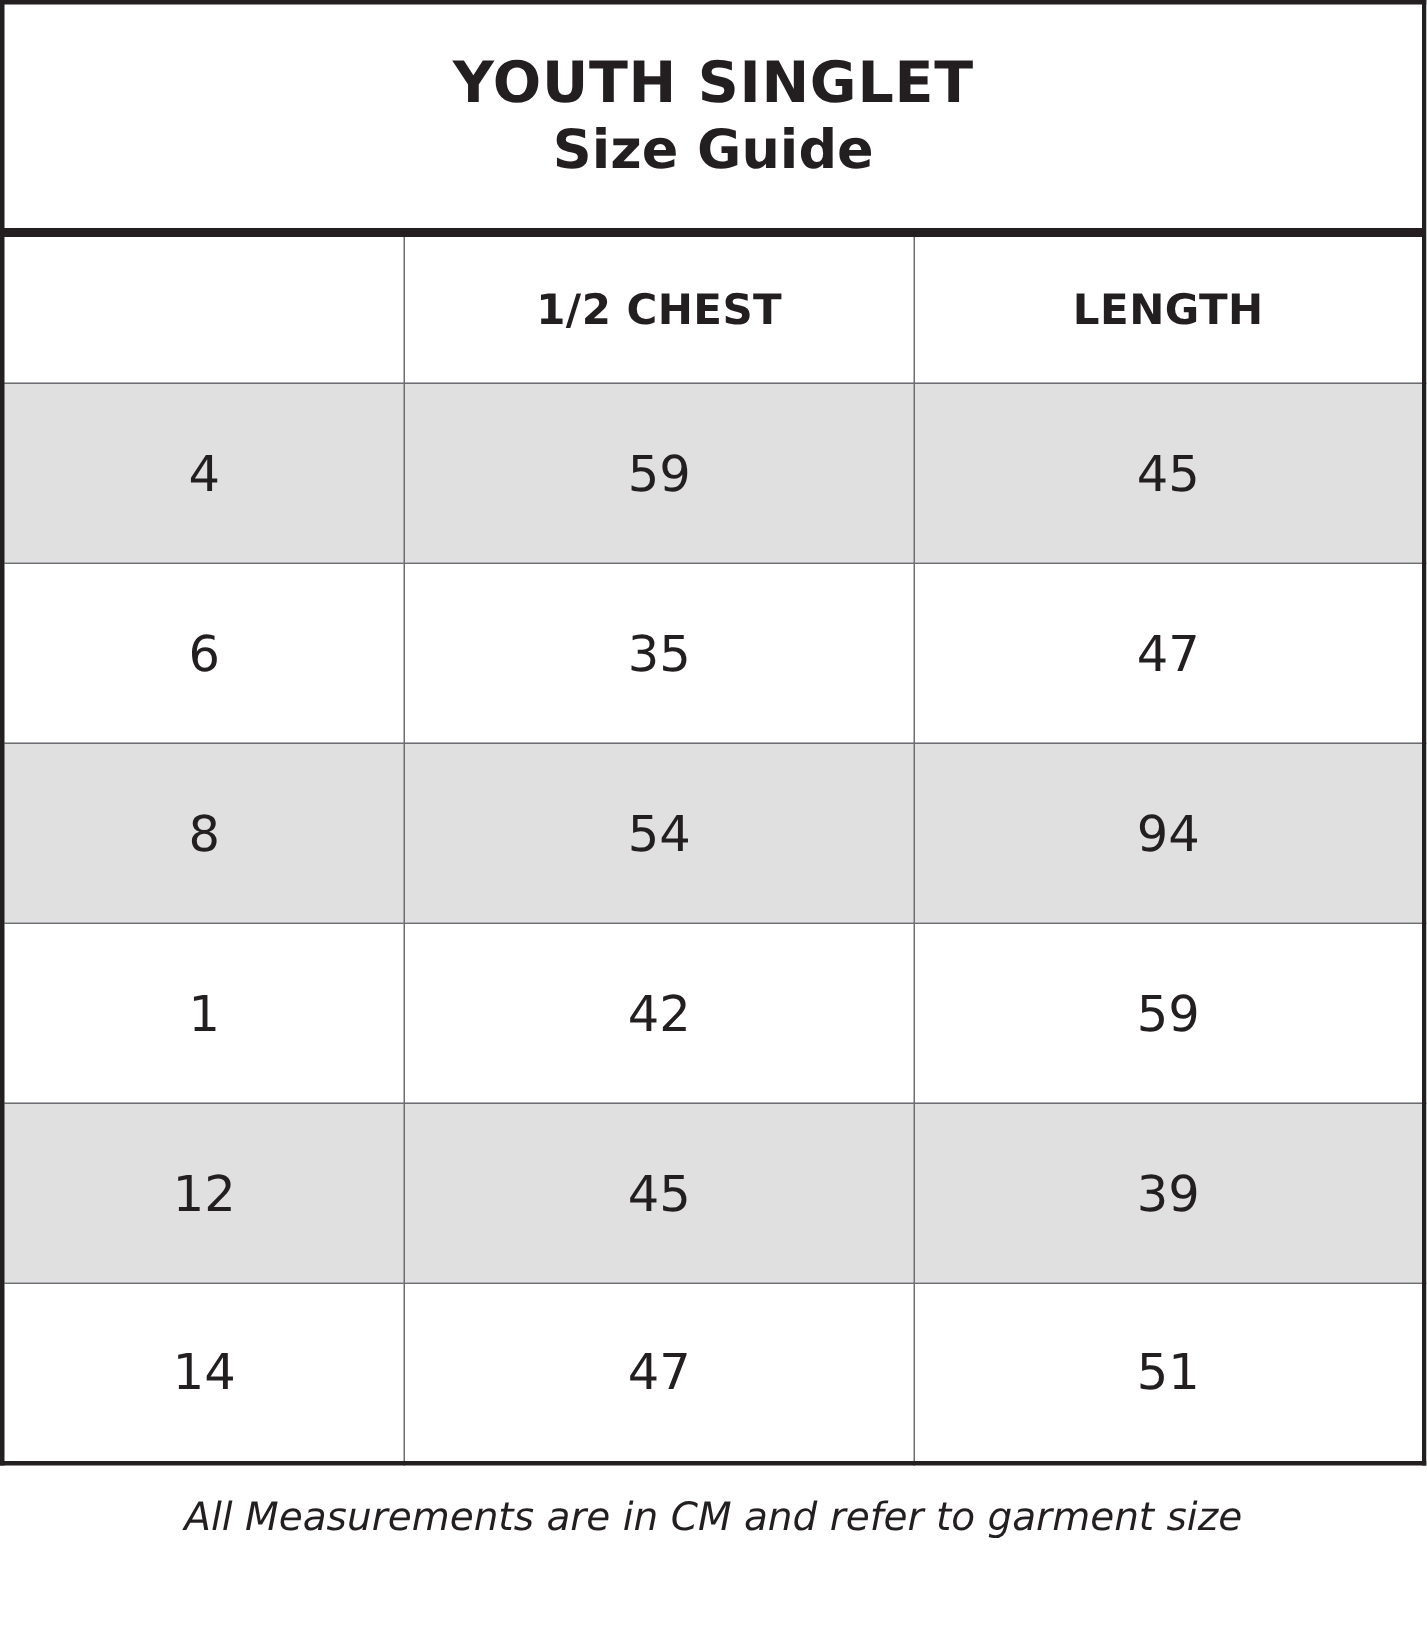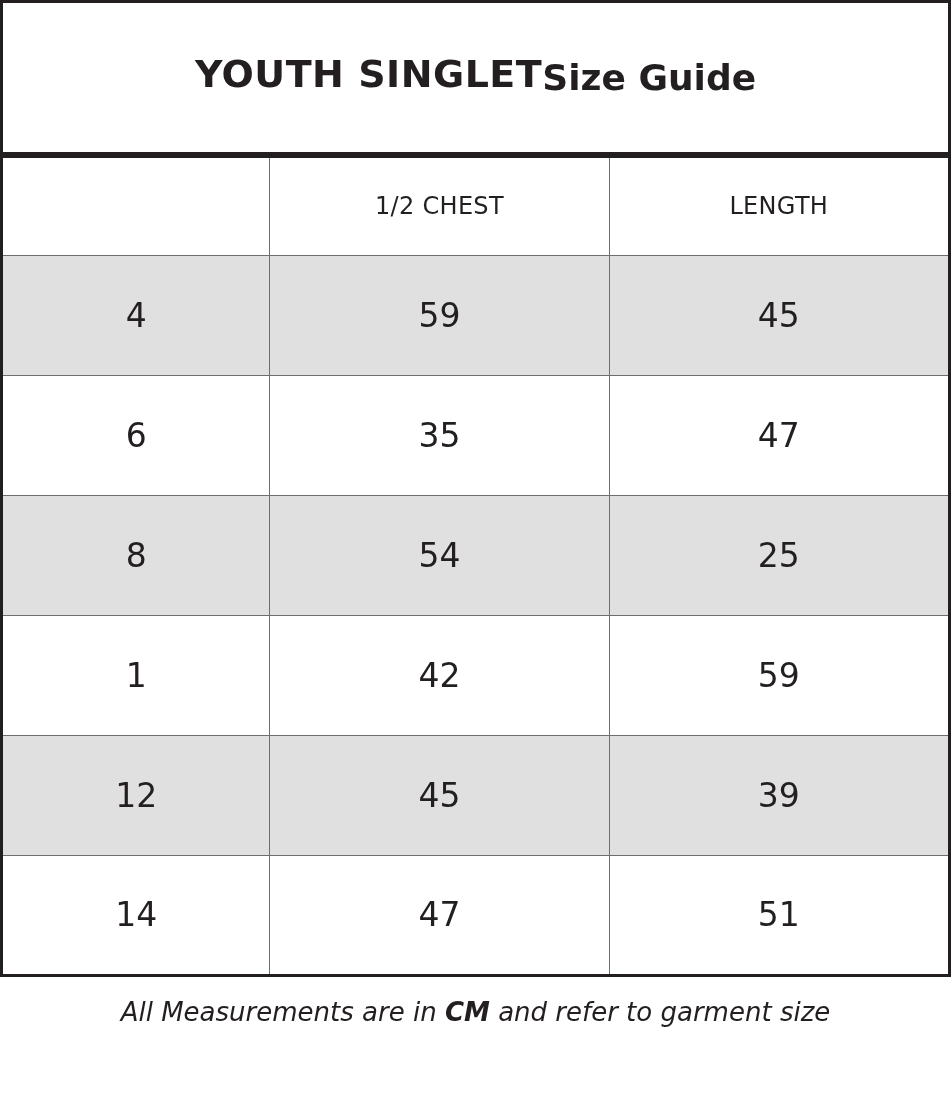--- a/index.html
+++ b/index.html
@@ -22,21 +22,21 @@
     position: relative;
     padding: 0;
   }
 
   
   .title-block {
     border: 3px solid #231f20;
     border-bottom: none;
     height: 152px;
     display: flex;
-    flex-direction: row;
+    flex-direction: column;
     align-items: center;
     justify-content: center;
     text-align: center;
     background: #ffffff;
   }
   .title-main {
     font-size: 38px;
     font-weight: 700;
     letter-spacing: 0.5px;
     line-height: 1.05;
@@ -63,22 +63,22 @@
   table.size-table th,
   table.size-table td {
     border: 1.5px solid #6d6e71;
     text-align: center;
     vertical-align: middle;
     padding: 0;
   }
 
   thead th {
     height: 100px;
-    font-size: 24px;
-    font-weight: 400;
+    font-size: 28px;
+    font-weight: 700;
     letter-spacing: 0.3px;
     background: #ffffff;
   }
   thead th.blank-head { border-left: none; }
 
   tbody td {
     height: 120px;
     font-size: 33px;
     font-weight: 400;
     background: #ffffff;
@@ -94,21 +94,21 @@
   
   .footnote {
     margin-top: 20px;
     text-align: center;
     font-style: italic;
     font-size: 26px;
     line-height: 1.2;
     color: #231f20;
   }
   .footnote .unit {
-    font-weight: 700;
+    font-weight: 400;
     font-style: italic;
   }
 </style>
 </head>
 <body>
 
 <div class="sheet">
 
   <div class="title-block">
     <div class="title-main">YOUTH SINGLET</div>
@@ -135,21 +135,21 @@
         <td>45</td>
       </tr>
       <tr>
         <td>6</td>
         <td>35</td>
         <td>47</td>
       </tr>
       <tr class="shaded">
         <td>8</td>
         <td>54</td>
-        <td>25</td>
+        <td>94</td>
       </tr>
       <tr>
         <td>1</td>
         <td>42</td>
         <td>59</td>
       </tr>
       <tr class="shaded">
         <td>12</td>
         <td>45</td>
         <td>39</td>

